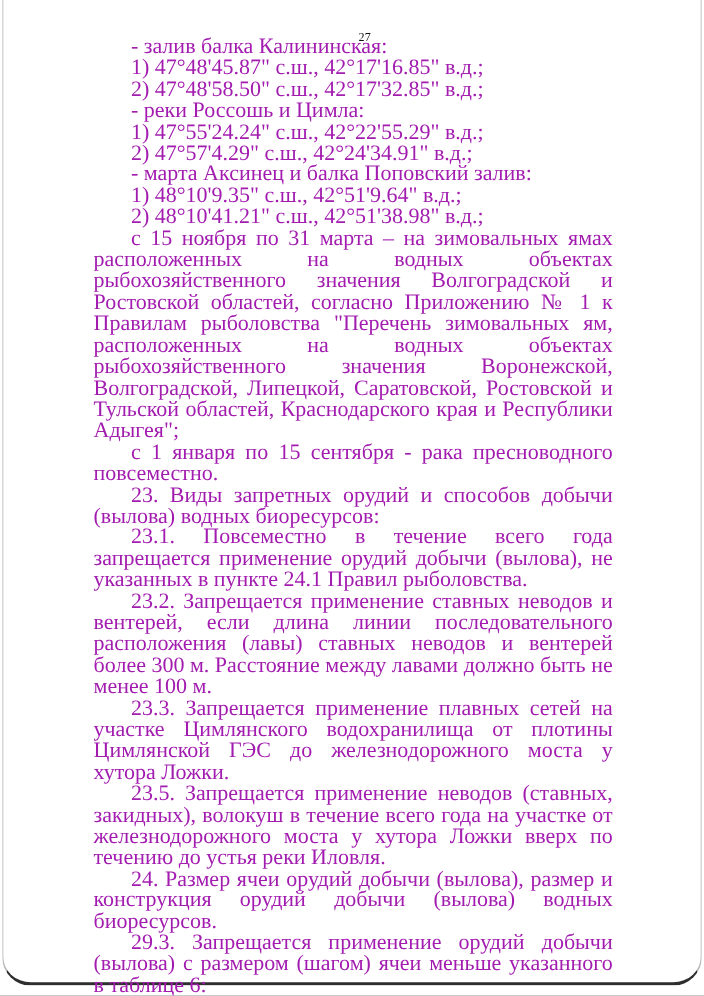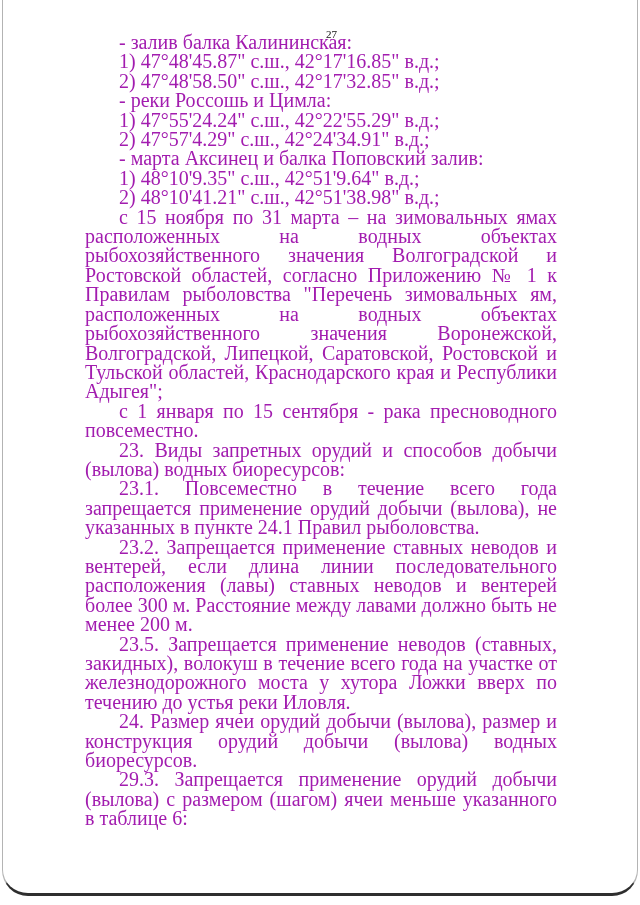--- a/index.html
+++ b/index.html
@@ -69,18 +69,19 @@
       <p class="line">- реки Россошь и Цимла:</p>
       <p class="line">1) 47°55'24.24" с.ш., 42°22'55.29" в.д.;</p>
       <p class="line">2) 47°57'4.29" с.ш., 42°24'34.91" в.д.;</p>
       <p class="line">- марта Аксинец и балка Поповский залив:</p>
       <p class="line">1) 48°10'9.35" с.ш., 42°51'9.64" в.д.;</p>
       <p class="line">2) 48°10'41.21" с.ш., 42°51'38.98" в.д.;</p>
       <p class="body">с 15 ноября по 31 марта – на зимовальных ямах расположенных на водных объектах рыбохозяйственного значения Волгоградской и Ростовской областей, согласно Приложению № 1 к Правилам рыболовства "Перечень зимовальных ям, расположенных на водных объектах рыбохозяйственного значения Воронежской, Волгоградской, Липецкой, Саратовской, Ростовской и Тульской областей, Краснодарского края и Республики Адыгея";</p>
       <p class="body">с 1 января по 15 сентября - рака пресноводного повсеместно.</p>
       <p class="body">23. Виды запретных орудий и способов добычи (вылова) водных биоресурсов:</p>
       <p class="body">23.1. Повсеместно в течение всего года запрещается применение орудий добычи (вылова), не указанных в пункте 24.1 Правил рыболовства.</p>
-      <p class="body">23.2. Запрещается применение ставных неводов и вентерей, если длина линии последовательного расположения (лавы) ставных неводов и вентерей более 300 м. Расстояние между лавами должно быть не менее 200 м.</p>
+      <p class="body">23.2. Запрещается применение ставных неводов и вентерей, если длина линии последовательного расположения (лавы) ставных неводов и вентерей более 300 м. Расстояние между лавами должно быть не менее 100 м.</p>
+      <p class="body">23.3. Запрещается применение плавных сетей на участке Цимлянского водохранилища от плотины Цимлянской ГЭС до железнодорожного моста у хутора Ложки.</p>
       <p class="body">23.5. Запрещается применение неводов (ставных, закидных), волокуш в течение всего года на участке от железнодорожного моста у хутора Ложки вверх по течению до устья реки Иловля.</p>
       <p class="body">24. Размер ячеи орудий добычи (вылова), размер и конструкция орудий добычи (вылова) водных биоресурсов.</p>
       <p class="body">29.3. Запрещается применение орудий добычи (вылова) с размером (шагом) ячеи меньше указанного в таблице 6:</p>
     </div>
 </div>
 
 </body></html>

